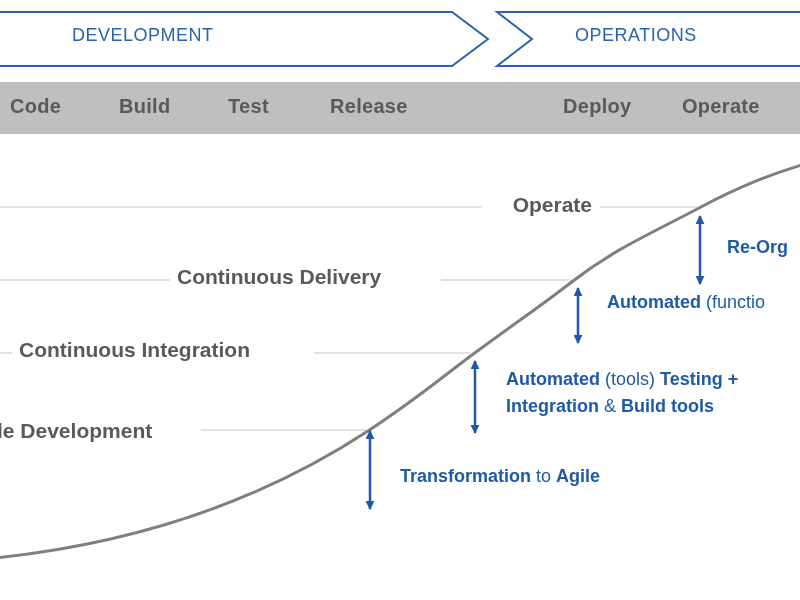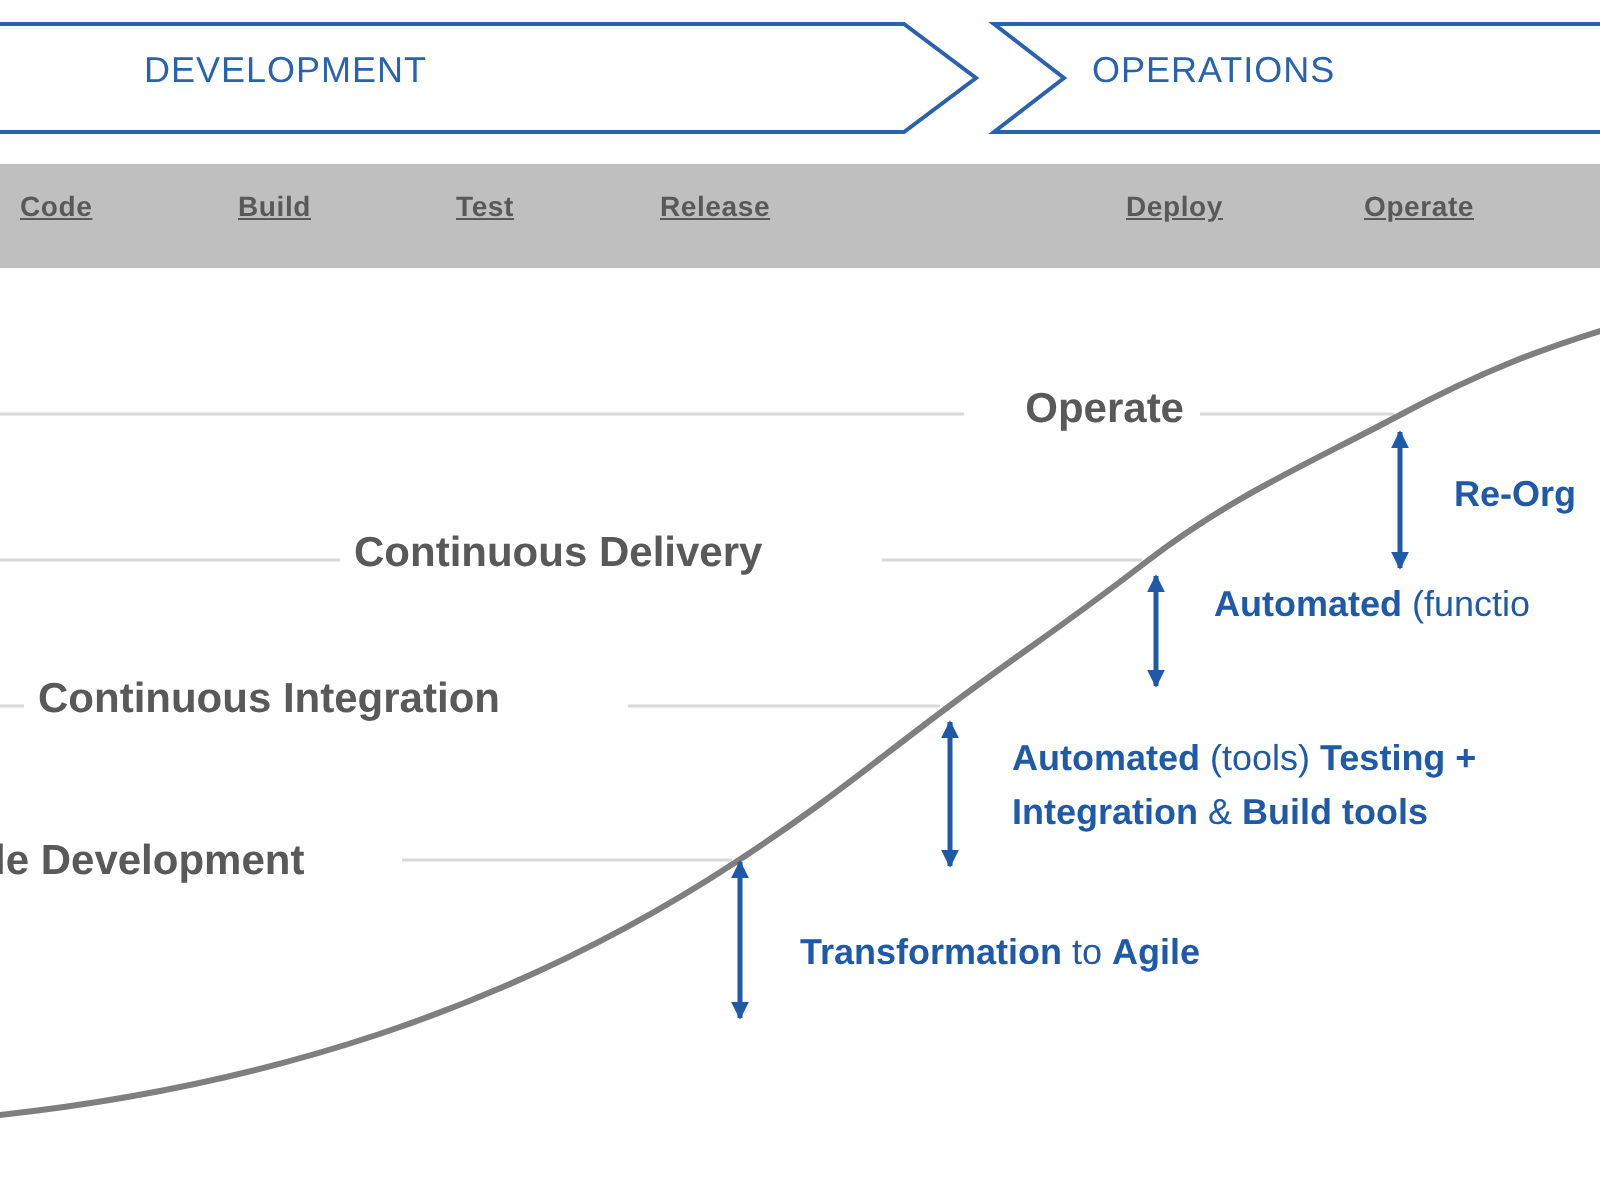--- a/index.html
+++ b/index.html
@@ -10,22 +10,22 @@
   .overlay { position:absolute; left:0; top:0; width:800px; height:600px; }
   .graybar {
     position:absolute; left:0; top:82px; width:800px; height:52px;
     background:var(--bar_gray, #bfbfbf);
   }
   .banner-label {
     position:absolute; font-size:18px; letter-spacing:0.5px; white-space:nowrap;
     color:var(--banner_blue, #2a63ad);
   }
   .stage {
-    position:absolute; top:95px; font-size:14px; font-weight:bold;
-    color:var(--text_gray, #595959); white-space:nowrap; letter-spacing:0.3px;text-decoration:underline;
+    position:absolute; top:95px; font-size:20px; font-weight:bold;
+    color:var(--text_gray, #595959); white-space:nowrap; letter-spacing:0.3px;
   }
   .curve-label {
     position:absolute; font-size:21px; font-weight:bold;
     color:var(--text_gray, #595959); white-space:nowrap;
   }
   .annotation {
     position:absolute; font-size:18px; line-height:27px;
     color:var(--annotation_blue, #1f5aa8); white-space:nowrap;
   }
   .annotation span { font-weight:400; }
@@ -66,21 +66,21 @@
 
     <g>
       <line class="gap-arrow" x1="700" y1="216" x2="700" y2="284" marker-start="url(#ah)" marker-end="url(#ah)"></line>
       <line class="gap-arrow" x1="578" y1="288" x2="578" y2="343" marker-start="url(#ah)" marker-end="url(#ah)"></line>
       <line class="gap-arrow" x1="475" y1="361" x2="475" y2="433" marker-start="url(#ah)" marker-end="url(#ah)"></line>
       <line class="gap-arrow" x1="370" y1="431" x2="370" y2="509" marker-start="url(#ah)" marker-end="url(#ah)"></line>
     </g>
   </svg>
 
   <div class="banner-label" style="left:72px; top:25px">DEVELOPMENT</div>
-  <div class="banner-label" style="left:546px; top:25px">OPERATIONS</div>
+  <div class="banner-label" style="left:575px; top:25px">OPERATIONS</div>
 
   <div class="stage" style="left:10px">Code</div>
   <div class="stage" style="left:119px">Build</div>
   <div class="stage" style="left:228px">Test</div>
   <div class="stage" style="left:330px">Release</div>
   <div class="stage" style="left:563px">Deploy</div>
   <div class="stage" style="left:682px">Operate</div>
 
   <div class="curve-label" style="right:208px; top:193px">Operate</div>
   <div class="curve-label" style="left:177px; top:265px">Continuous Delivery</div>

